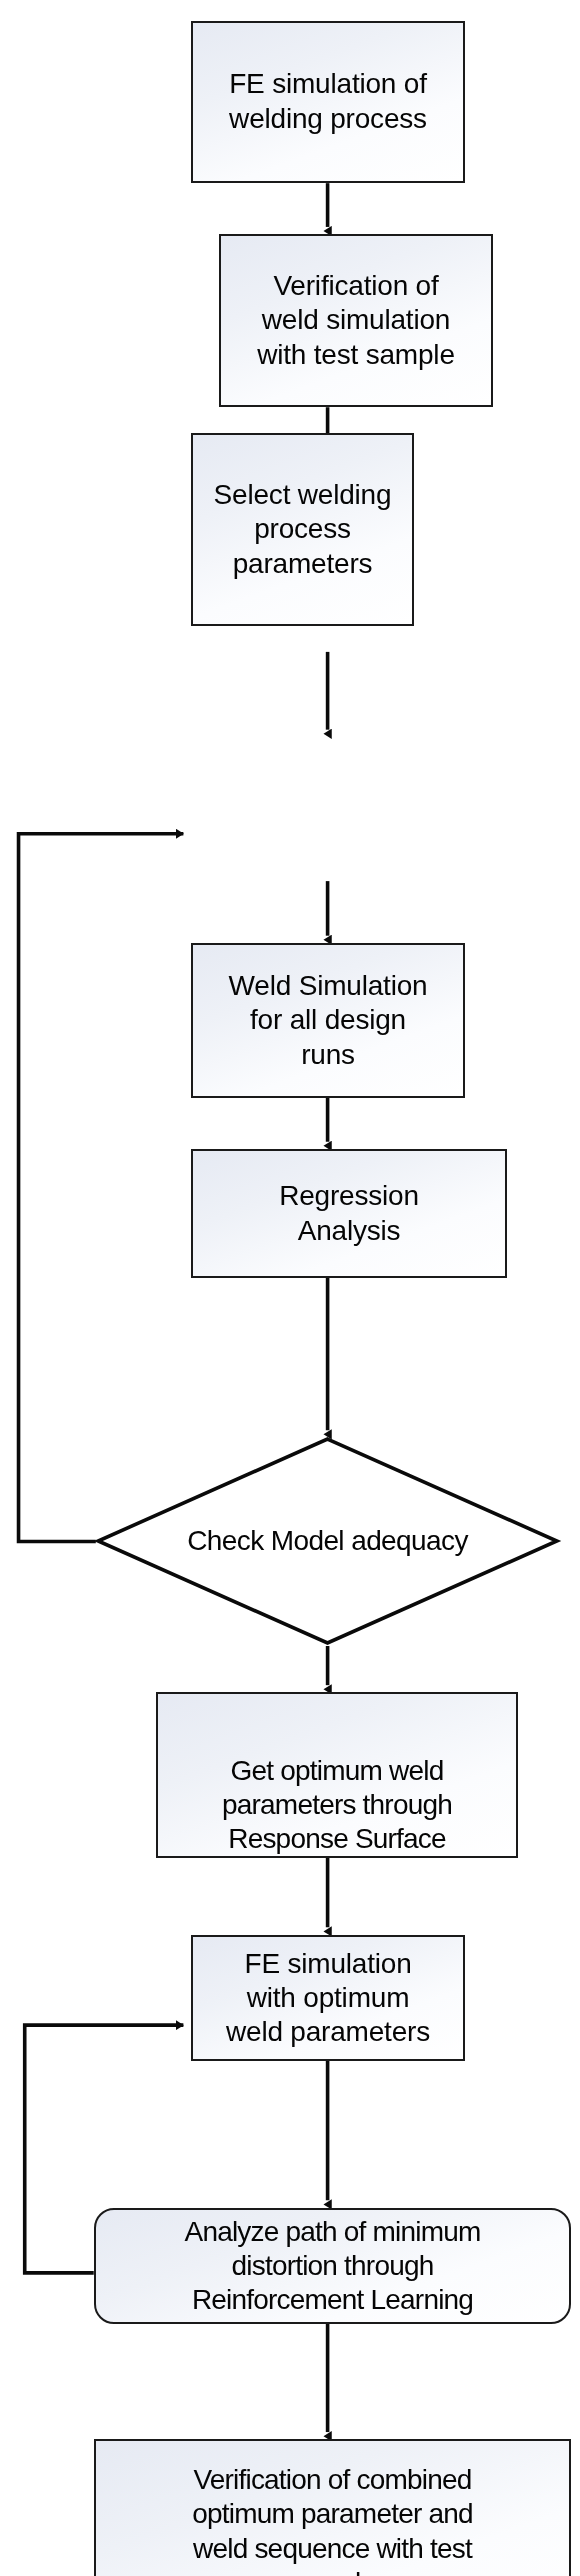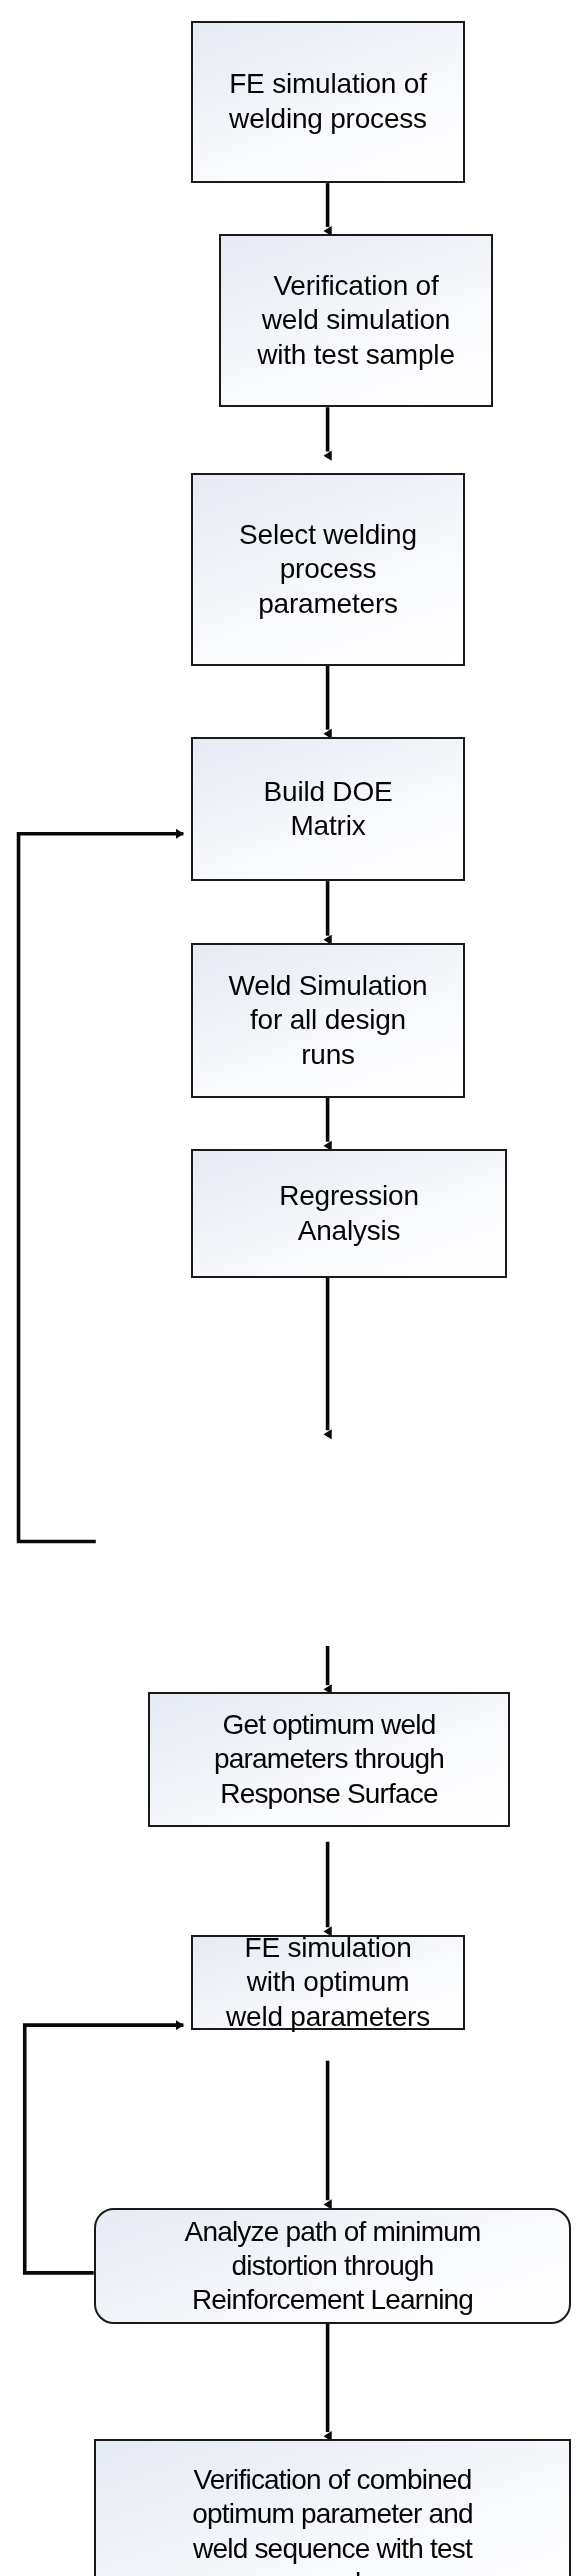--- a/index.html
+++ b/index.html
@@ -131,50 +131,52 @@
     <span class="node-label">FE simulation of
 welding process</span>
   </div>
 
   <div class="node" style="left:191px; top:234px; width:274px; height:173px;margin-left:28px;">
     <span class="node-label">Verification of
 weld simulation
 with test sample</span>
   </div>
 
-  <div class="node" style="left:191px; top:473px; width:274px; height:193px;">
+  <div class="node" style="left:191px; top:433px; width:223px; height:193px;">
     <span class="node-label">Select welding
 process
 parameters</span>
   </div>
 
-  <div class="node" style="left:191px; top:737px; width:274px; height:144px;">
-    <span class="node-label">Build DOE
-Matrix</span>
-  </div>
 
   <div class="node" style="left:191px; top:943px; width:274px; height:155px;">
     <span class="node-label">Weld Simulation
 for all design
 runs</span>
   </div>
 
   <div class="node" style="left:191px; top:1149px; width:316px; height:129px;">
     <span class="node-label">Regression
 Analysis</span>
   </div>
 
+  <div class="decision" style="left:96px; top:1437px; width:463px; height:208px;">
+    <svg width="463" height="208" viewBox="0 0 899 404" aria-hidden="true">
+      <polygon points="449.5,4 895,202 449.5,400 4,202" fill="#ffffff" stroke="#0a0a0a" stroke-width="7" stroke-linejoin="miter"></polygon>
+    </svg>
+    <div class="decision-label">Check Model adequacy</div>
+  </div>
 
-  <div class="node" style="left:148px; top:1692px; width:362px; height:135px;">
+  <div class="node" style="left:156px; top:1692px; width:362px; height:166px;align-items:flex-end;">
     <span class="node-label tight">Get optimum weld
 parameters through
 Response Surface</span>
   </div>
 
-  <div class="node" style="left:191px; top:1935px; width:274px; height:95px;">
+  <div class="node" style="left:191px; top:1935px; width:274px; height:126px;">
     <span class="node-label">FE simulation
 with optimum
 weld parameters</span>
   </div>
 
   <div class="node" style="left:94px; top:2208px; width:477px; height:116px;border-radius:20px;">
     <span class="node-label tight">Analyze path of minimum
 distortion through
 Reinforcement Learning</span>
   </div>

